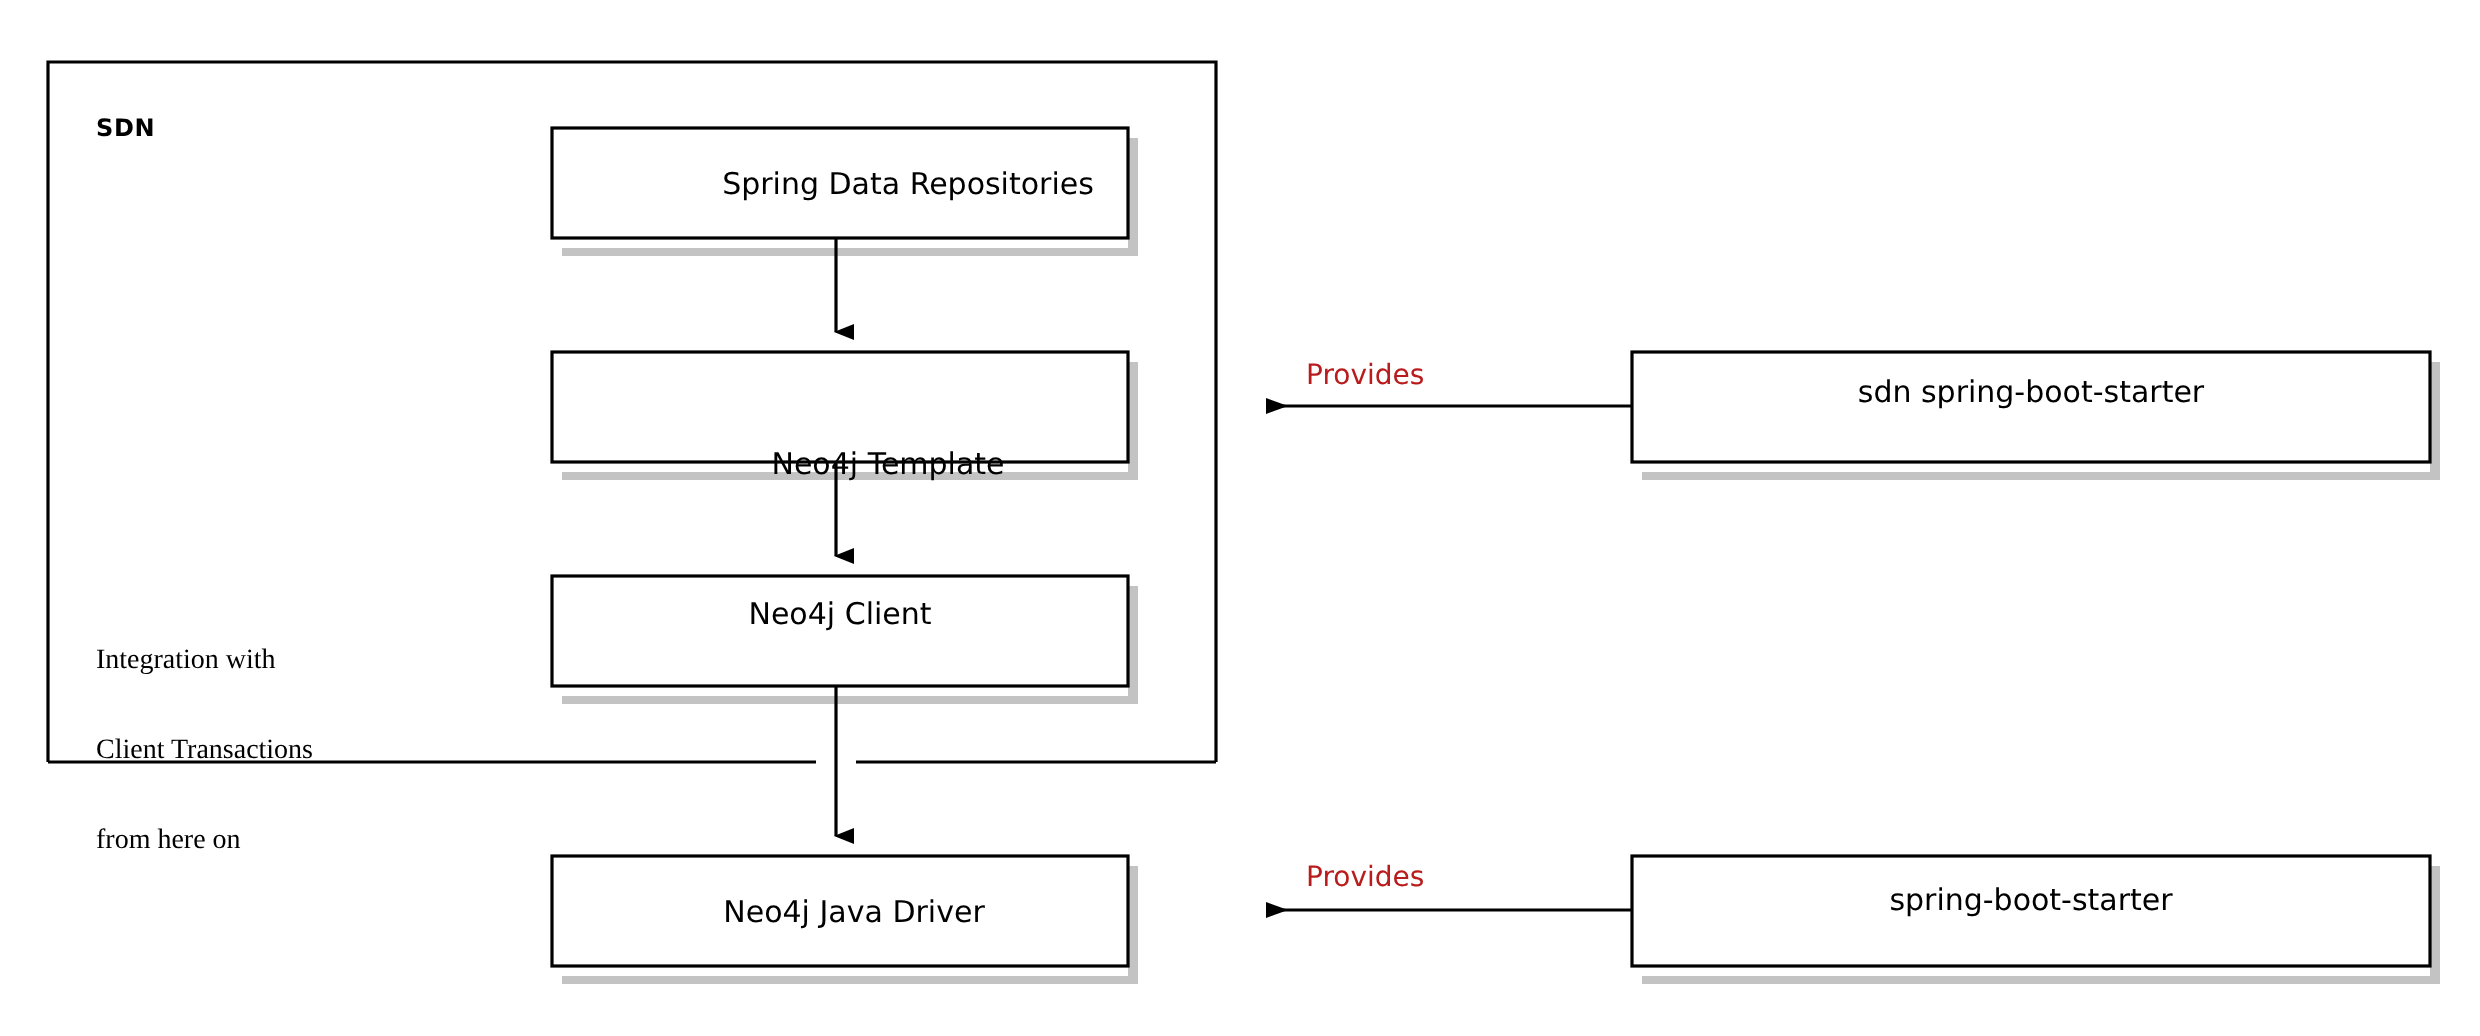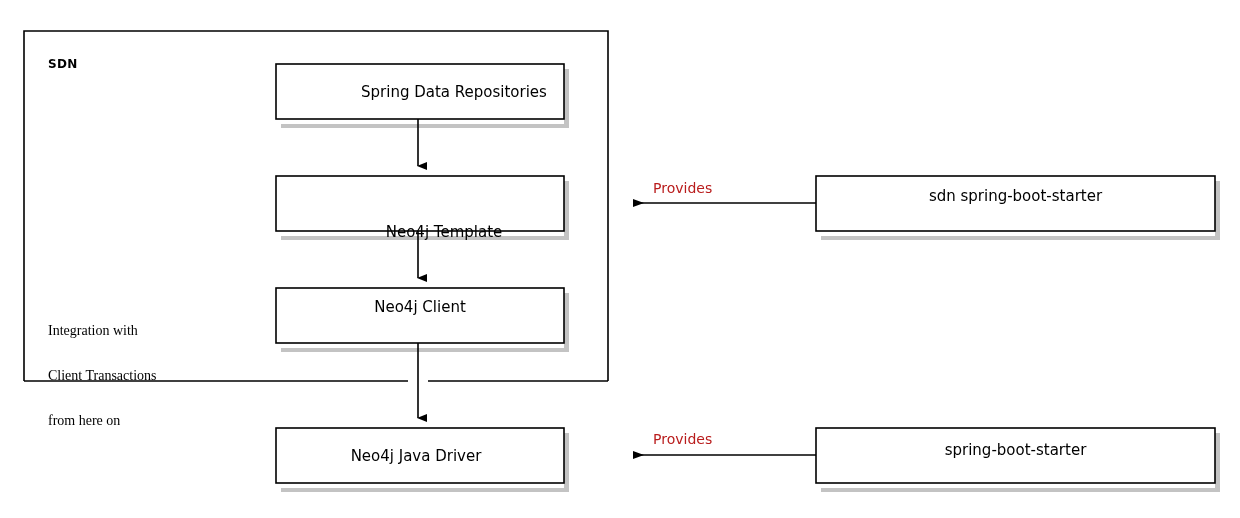--- a/index.html
+++ b/index.html
@@ -111,21 +111,21 @@
   </svg>
 
   <div class="frame-title" style="left:48px; top:57px;">SDN</div>
 
   <div class="box-label" style="left:276px; top:64px; width:288px; height:55px;padding-left:34px;">Spring Data Repositories</div>
 
   <div class="box-label" style="left:276px; top:176px; width:336px; height:55px;margin-top:28px;">Neo4j Template</div>
 
   <div class="box-label" style="left:276px; top:288px; width:288px; height:38px;">Neo4j Client</div>
 
-  <div class="box-label" style="left:272px; top:428px; width:288px; height:55px;">Neo4j Java Driver</div>
+  <div class="box-label" style="left:283px; top:428px; width:288px; height:55px;">Neo4j Java Driver</div>
 
   <div class="box-label" style="left:816px; top:168px; width:399px; height:55px;">sdn spring-boot-starter</div>
 
   <div class="box-label" style="left:816px; top:428px; width:399px; height:43px;">spring-boot-starter</div>
 
   <div class="plain-label" style="left:48px; top:293px;">
     <div>Integration with</div>
     <div>Client Transactions</div>
     <div>from here on</div>
   </div>

